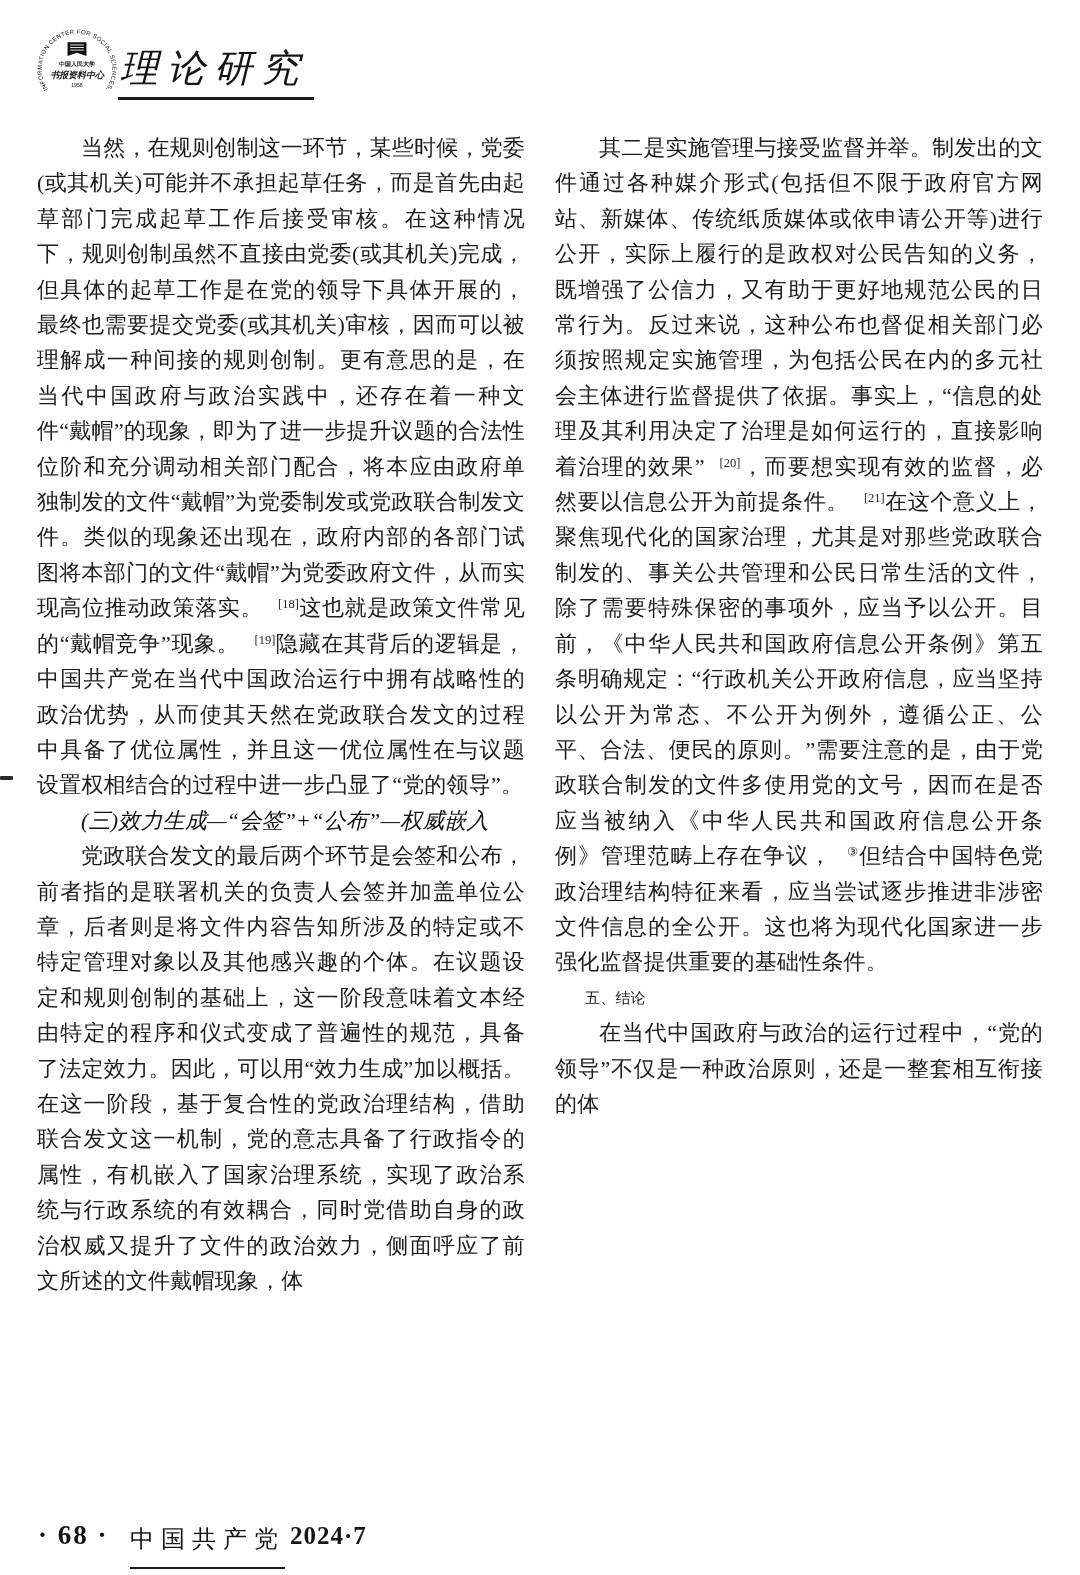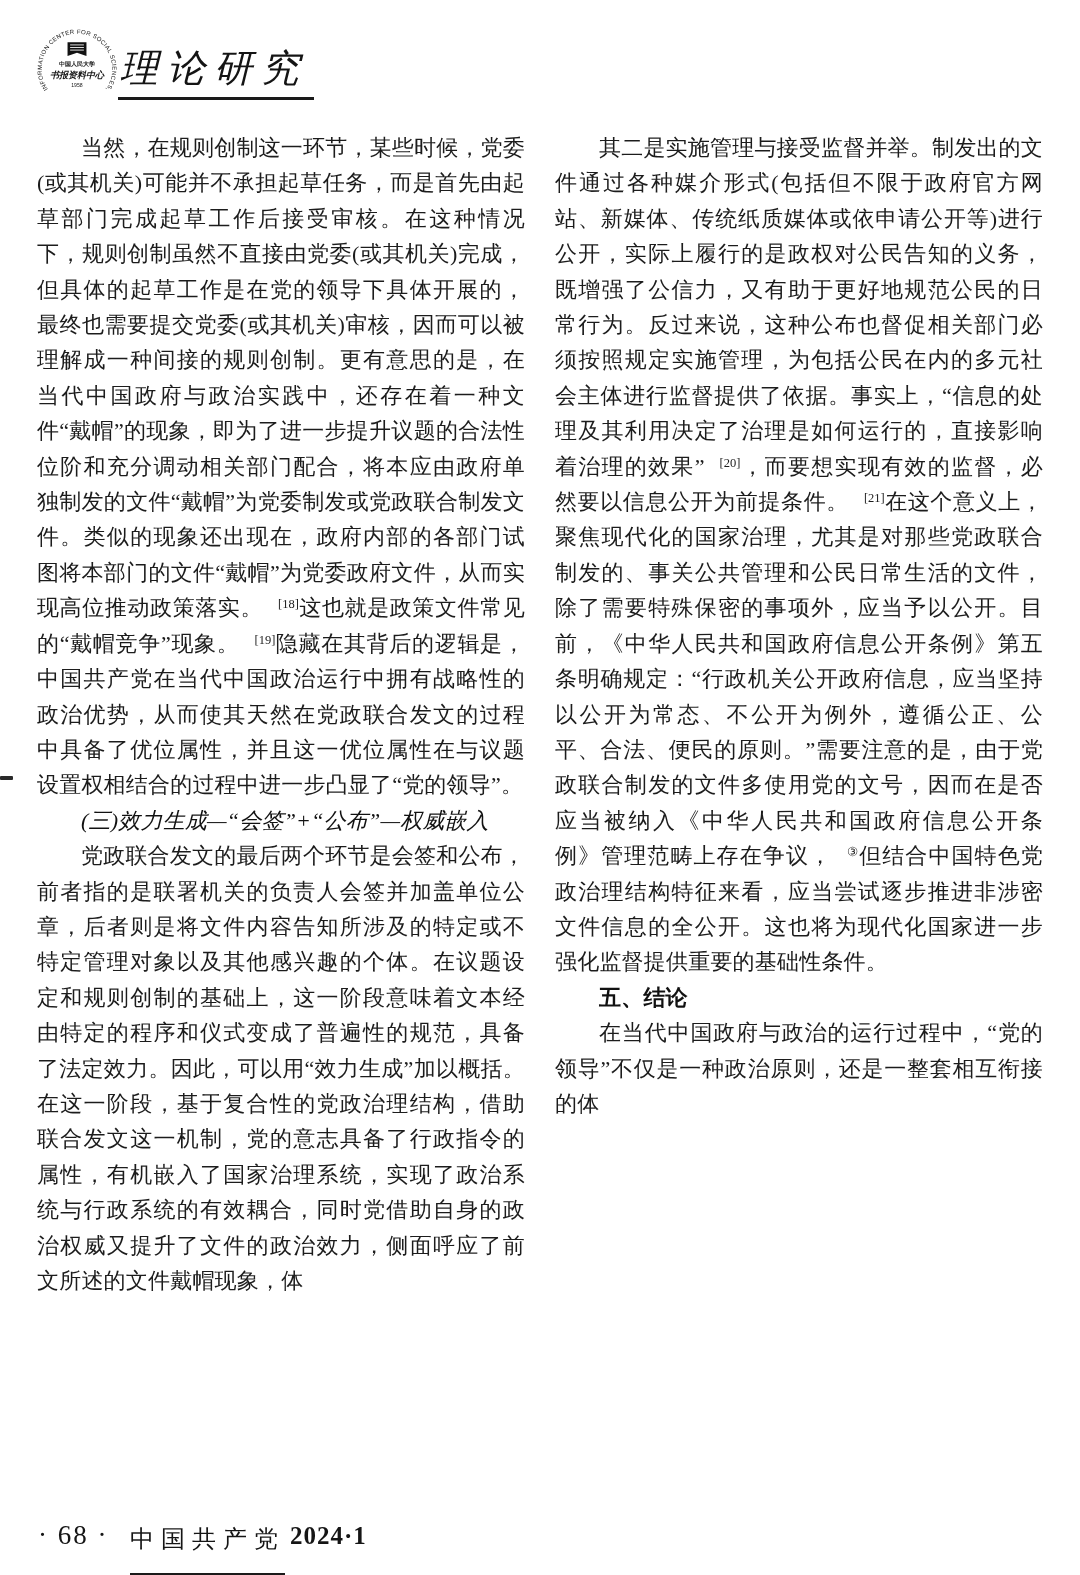--- a/index.html
+++ b/index.html
@@ -23,34 +23,34 @@
     font-size:22px;line-height:35.4px;text-align:justify;
     color:#1c1c1c;letter-spacing:0.2px;
   }
   .col-left{left:37px;}
   .col-right{left:555px;}
   .col p{margin:0;padding:0;}
   .indent{text-indent:2em;}
   .sub-heading{font-style:italic;font-weight:500;color:#111;}
   .bold-heading{
     font-family:"Liberation Sans","DejaVu Sans",sans-serif;
-    font-weight:bold;font-size:22px;color:#111;
+    font-weight:normal;font-size:15px;color:#111;
   }
   sup.ref{
     font-size:12.5px;vertical-align:7px;line-height:0;letter-spacing:0;margin-left:15px;
   }
   
   .footer{position:absolute;left:38px;top:1520px;height:40px;}
   .page-num{
-    position:absolute;left:0;top:0;font-weight:normal;font-size:27px;
+    position:absolute;left:0;top:0;font-weight:bold;font-size:27px;
     letter-spacing:2px;white-space:nowrap;color:#151515;
   }
   .journal-title{
     position:absolute;left:92px;top:3px;font-size:24px;letter-spacing:7px;
-    border-bottom:2px solid #1a1a1a;padding-bottom:18px;white-space:nowrap;color:#151515;
+    border-bottom:2px solid #1a1a1a;padding-bottom:12px;white-space:nowrap;color:#151515;
   }
   .issue{
     position:absolute;left:252px;top:2px;font-weight:bold;font-size:25px;
     white-space:nowrap;color:#151515;letter-spacing:1px;
   }
   
   .edge-mark{position:absolute;left:0;top:776px;width:13px;height:4px;background:#2a2a2a;border-radius:1px;}
   svg text{fill:#161616;}
 </style>
 </head>
@@ -85,16 +85,16 @@
 
 <div class="col col-right">
   <p class="indent"><span>其二是实施管理与接受监督并举。制发出的文件通过各种媒介形式(包括但不限于政府官方网站、新媒体、传统纸质媒体或依申请公开等)进行公开，实际上履行的是政权对公民告知的义务，既增强了公信力，又有助于更好地规范公民的日常行为。反过来说，这种公布也督促相关部门必须按照规定实施管理，为包括公民在内的多元社会主体进行监督提供了依据。事实上，“信息的处理及其利用决定了治理是如何运行的，直接影响着治理的效果”</span><sup class="ref">[20]</sup><span>，而要想实现有效的监督，必然要以信息公开为前提条件。</span><sup class="ref">[21]</sup><span>在这个意义上，聚焦现代化的国家治理，尤其是对那些党政联合制发的、事关公共管理和公民日常生活的文件，除了需要特殊保密的事项外，应当予以公开。目前，《中华人民共和国政府信息公开条例》第五条明确规定：“行政机关公开政府信息，应当坚持以公开为常态、不公开为例外，遵循公正、公平、合法、便民的原则。”需要注意的是，由于党政联合制发的文件多使用党的文号，因而在是否应当被纳入《中华人民共和国政府信息公开条例》管理范畴上存在争议，</span><sup class="ref">③</sup><span>但结合中国特色党政治理结构特征来看，应当尝试逐步推进非涉密文件信息的全公开。这也将为现代化国家进一步强化监督提供重要的基础性条件。</span></p>
   <p class="indent bold-heading">五、结论</p>
   <p class="indent"><span>在当代中国政府与政治的运行过程中，“党的领导”不仅是一种政治原则，还是一整套相互衔接的体</span></p>
 </div>
 
 <div class="footer">
   <span class="page-num">· 68 ·</span>
   <span class="journal-title">中国共产党</span>
-  <span class="issue">2024·1</span>
+  <span class="issue">2024·7</span>
 </div>
 
 <div class="edge-mark"></div>
 
 </body></html>

